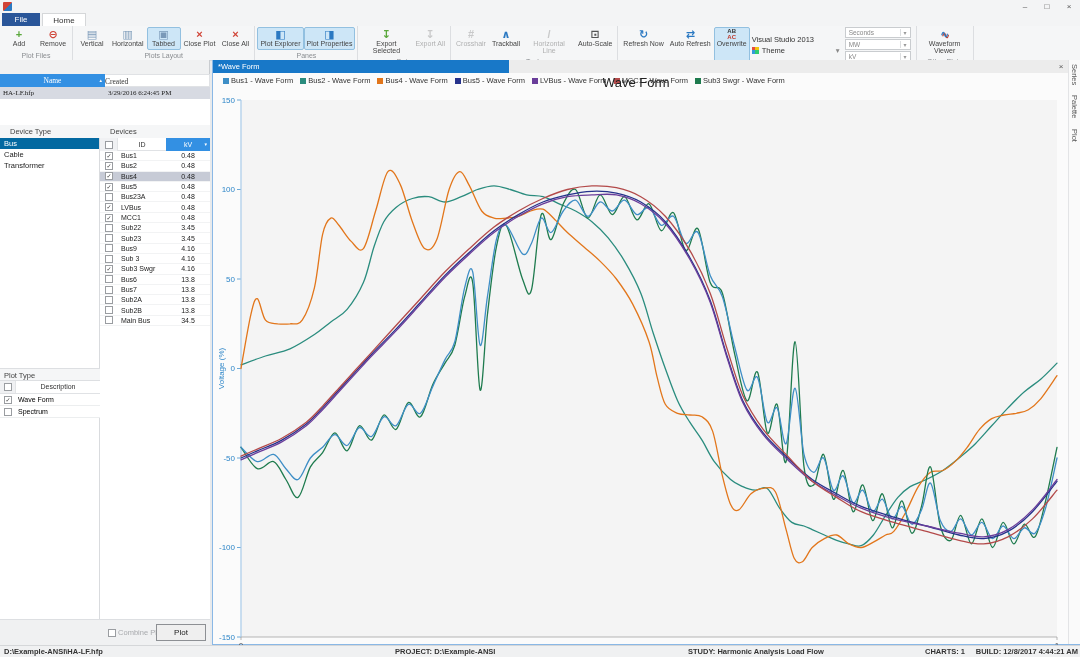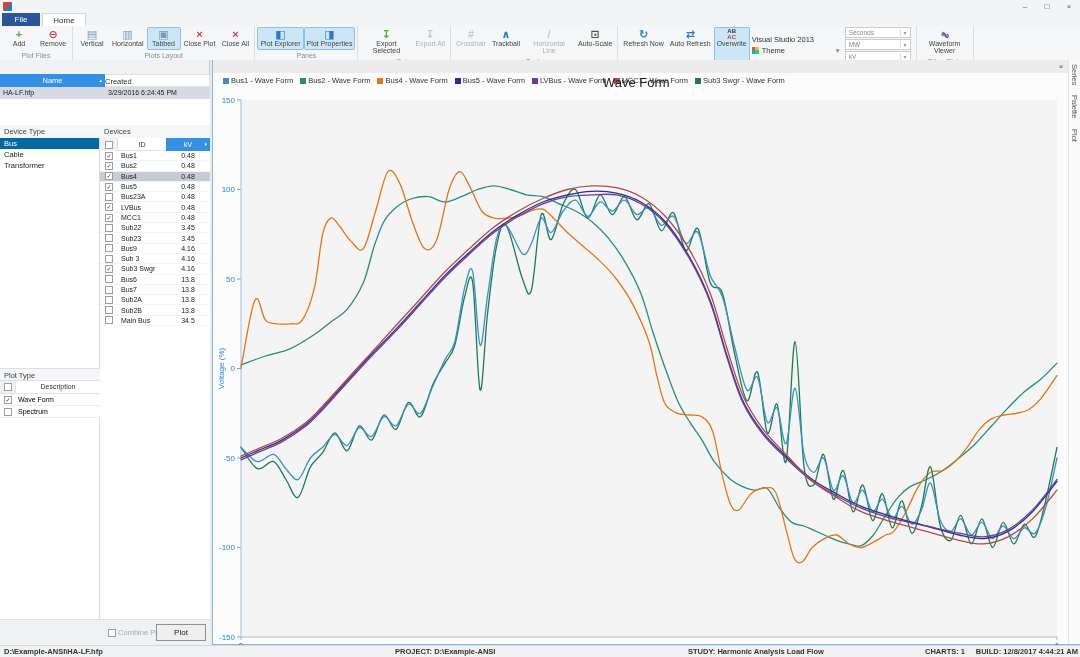--- a/index.html
+++ b/index.html
@@ -36,31 +36,31 @@
   .pal i:nth-child(3){background:#3498db;}.pal i:nth-child(4){background:#2ecc71;}
   .combos{display:flex;flex-direction:column;justify-content:center;gap:1px;margin:1px 3px;}
   .combo{width:64px;height:9px;background:#fff;border:1px solid #c9cccf;display:flex;align-items:center;font-size:6.5px;color:#888;}
   .combo .cval{flex:1;padding-left:3px;}
   .combo .carr{width:9px;text-align:center;border-left:1px solid #dcdee0;color:#999;font-size:6px;}
   
   #leftpanel{position:absolute;left:0;top:60px;width:210px;height:585px;background:#f0f1f2;border-right:1px solid #c9ccd0;box-sizing:border-box;}
   #pe-header{position:absolute;left:0;top:0;width:210px;height:14px;background:#f5f6f7;border-bottom:1px solid #dddfe2;font-size:8px;color:#444;line-height:14px;padding-left:4px;box-sizing:border-box;}
   #pe-icons{position:absolute;right:3px;top:0;font-size:7px;color:#666;}
   .hdrblue{background:#3390e3;color:#fff;}
-  #filestable{position:absolute;left:0;top:14px;width:210px;}
+  #filestable{position:absolute;left:0;top:14px;width:210px;font-family:Liberation Serif, serif;}
   .ft-head{display:flex;height:13px;line-height:13px;font-size:7.5px;}
   .ft-head .c1{width:105px;text-align:center;position:relative;}
   .ft-head .c2{width:105px;color:#333;background:#fff;border:1px solid #e0e2e5;border-left:none;box-sizing:border-box;}
   .sort{font-size:5px;position:absolute;right:3px;top:0;}
   .ft-row{display:flex;height:12px;line-height:12px;font-size:7px;background:#d7dae2;color:#222;}
   .ft-row .c1{width:105px;padding-left:3px;box-sizing:border-box;}
   .ft-row .c2{width:105px;padding-left:3px;box-sizing:border-box;}
   #files-blank{height:26px;background:#fff;border-bottom:1px solid #dddfe2;}
   #midheads{position:absolute;left:0;top:65px;width:210px;height:13px;display:flex;font-size:7.5px;color:#444;background:#f5f6f7;border-bottom:1px solid #dddfe2;}
-  #midheads div{line-height:13px;padding-left:4px;box-sizing:border-box;}
+  #midheads div{line-height:13px;padding-left:10px;box-sizing:border-box;}
   #dt-col{position:absolute;left:0;top:78px;width:100px;bottom:25px;background:#fff;border-right:1px solid #d9dbde;box-sizing:border-box;}
   .dt-item{height:11px;line-height:11px;font-size:7.5px;padding-left:4px;color:#222;}
   .dt-item.sel{background:#0369a1;color:#fff;}
   #dv-col{position:absolute;left:100px;top:78px;width:110px;bottom:25px;background:#fff;}
   .dv-head{display:flex;height:13px;line-height:13px;font-size:7px;}
   .dv-head .cb{width:18px;background:#f0f1f3;border-right:1px solid #e2e4e6;box-sizing:border-box;}
   .dv-head .cid{width:48px;text-align:center;color:#333;background:#fff;border-bottom:1px solid #e0e2e5;}
   .dv-head .ckv{width:44px;text-align:center;position:relative;}
   .dv-row{display:flex;height:9.3px;align-items:center;font-size:7px;color:#222;border-bottom:1px solid #f2f3f4;}
   .dv-row.sel{background:#c7cbd6;}
@@ -391,20 +391,21 @@
       </div>
   </div>
   <div id="lp-footer">
     <div id="combine"><span class="cbx"></span> <span>Combine Plot</span></div>
     <div id="plotbtn">Plot</div>
   </div>
 </div>
 
 <div id="chartpanel">
   <div id="tabstrip">
+    <div id="doctab">*Wave Form</div>
     <div id="tabfill"></div>
     <div id="docclose">×</div>
   </div>
   <div id="sidetabs">
     <span>Series</span>
     <span>Palette</span>
     <span>Plot</span>
   </div>
   <div id="chartbody">
     <div id="legend">

